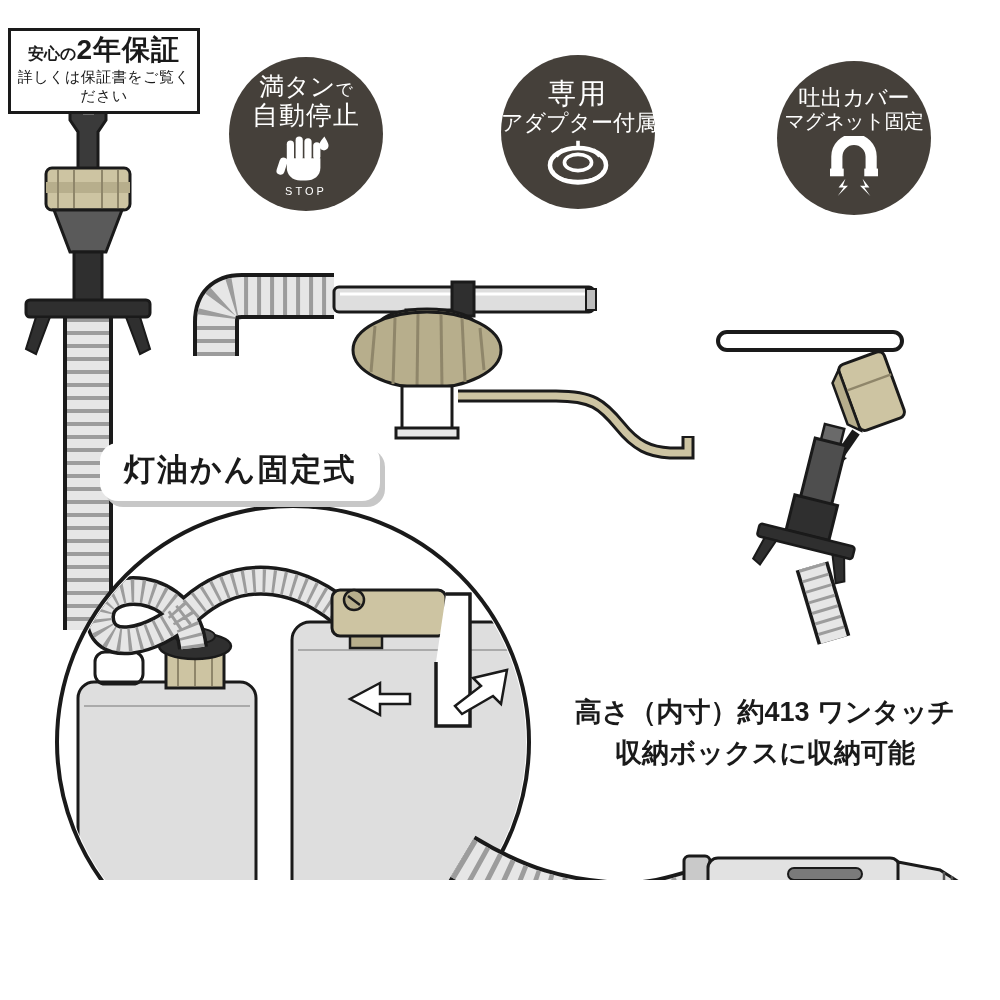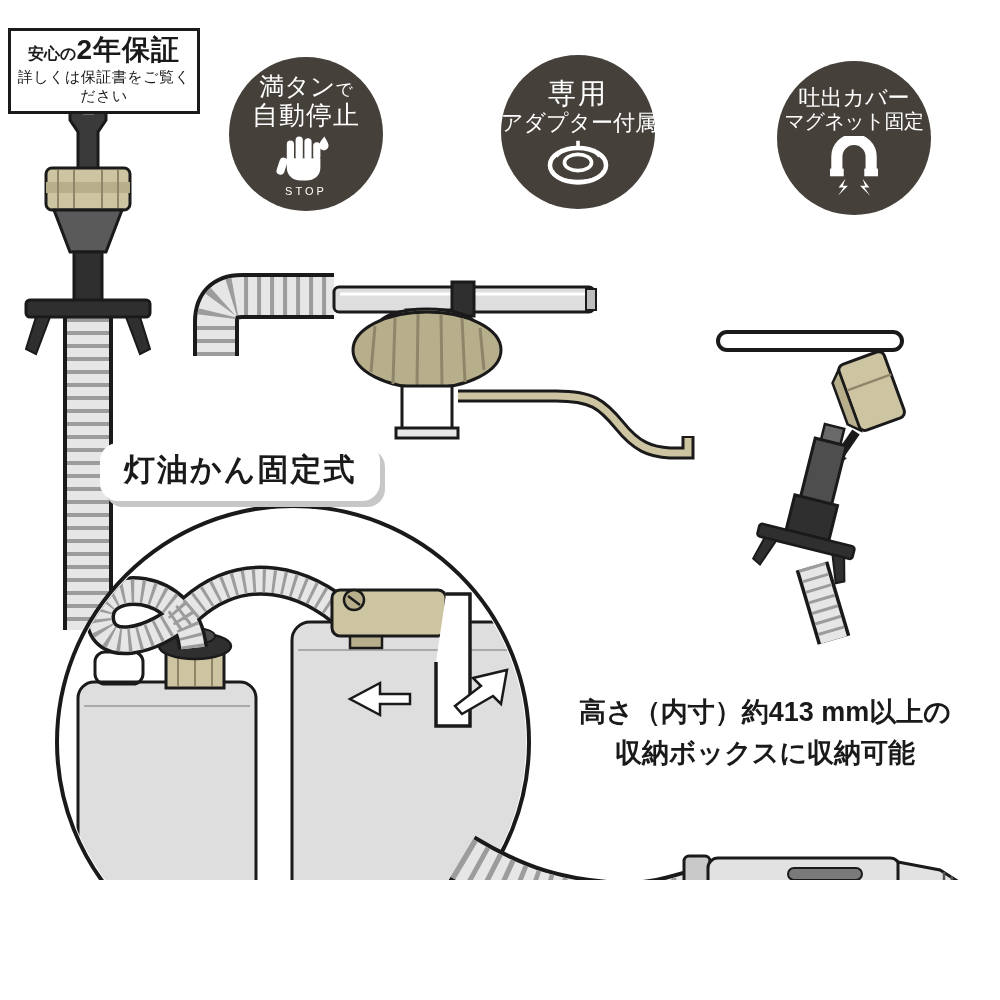--- a/index.html
+++ b/index.html
@@ -252,17 +252,17 @@
       </svg>
     </div>
   </div>
 
   <div class="bubble">
   </div>
 
   <div class="fixed-label">灯油かん固定式</div>
 
   <div class="storage">
-    <div>高さ（内寸）約413 mm以上の</div>
+    <div>高さ（内寸）約413 ワンタッチ</div>
     <div>収納ボックスに収納可能</div>
   </div>
 
 </div>
 
 </body></html>

